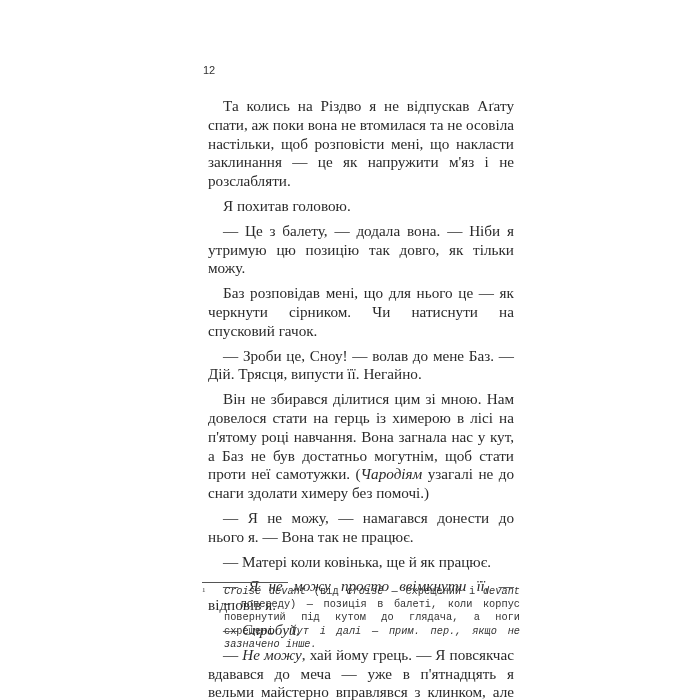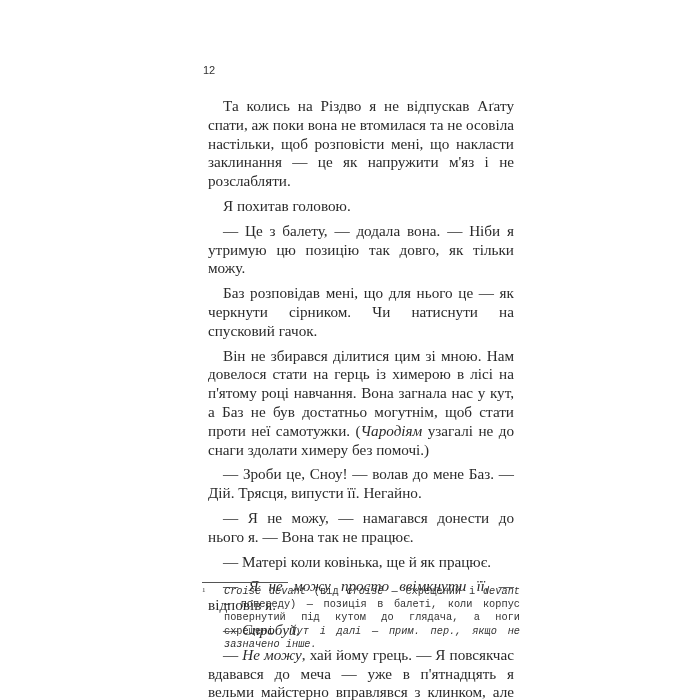--- a/index.html
+++ b/index.html
@@ -86,22 +86,22 @@
 <body>
 
 <div class="page">
   <div class="page-number">12</div>
 
   <div class="body-text" id="body-text">
       <p><span>Та колись на Різдво я не відпускав Аґату спати, аж поки вона не втомилася та не осовіла настільки, щоб розповісти мені, що накласти заклинання — це як на­пружити м'яз і не розслабляти.</span></p>
       <p><span>Я похитав головою.</span></p>
       <p><span>— Це з балету, — додала вона. — Ніби я утримую цю позицію так довго, як тільки можу.</span></p>
       <p><span>Баз розповідав мені, що для нього це — як черкнути сірником. Чи натиснути на спусковий гачок.</span></p>
+      <p><span>— Зроби це, Сноу! — волав до мене Баз. — Дій. Тряс­ця, випусти її. Негайно.</span></p>
       <p><span>Він не збирався ділитися цим зі мною. Нам довелося стати на герць із химерою в лісі на п'ятому році навчан­ня. Вона загнала нас у кут, а Баз не був достатньо могут­нім, щоб стати проти неї самотужки. (</span><em>Чародіям</em><span> узагалі не до снаги здолати химеру без помочі.)</span></p>
-      <p><span>— Зроби це, Сноу! — волав до мене Баз. — Дій. Тряс­ця, випусти її. Негайно.</span></p>
       <p><span>— Я не можу, — намагався донести до нього я. — Вона так не працює.</span></p>
       <p><span>— Матері коли ковінька, ще й як працює.</span></p>
       <p><span>— </span><em>Я не можу просто ввімкнути її</em><span>, — відповів я.</span></p>
       <p><span>— </span><em>Спробуй.</em></p>
       <p class="last-cont"><span>— </span><em>Не можу</em><span>, хай йому грець. — Я повсякчас вдавав­ся до меча — уже в п'ятнадцять я вельми майстерно вправлявся з клинком, але химера не мала тіла. (З таким мені несказанно таланило мало не завжди. Щойно по-</span></p>
     </div>
 
   <div class="fn-rule"></div>
 
   <div class="footnote">

